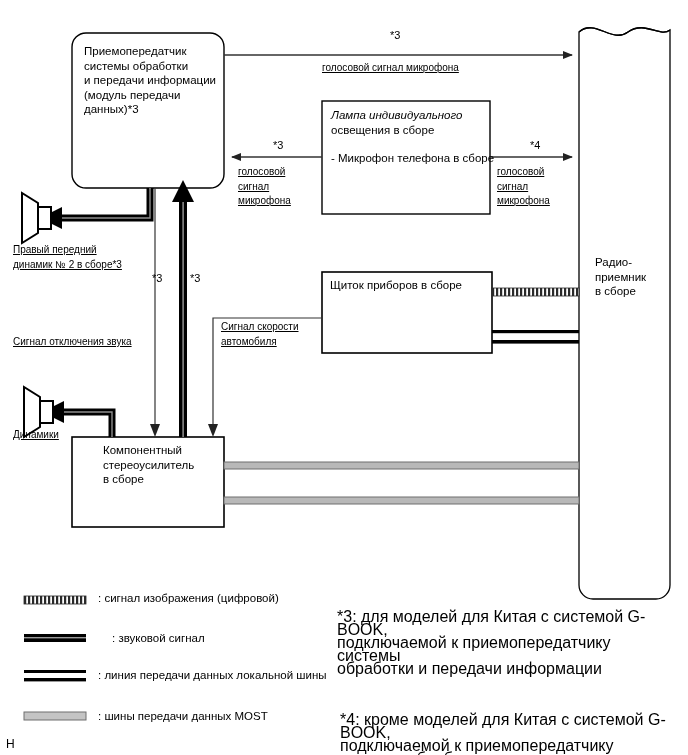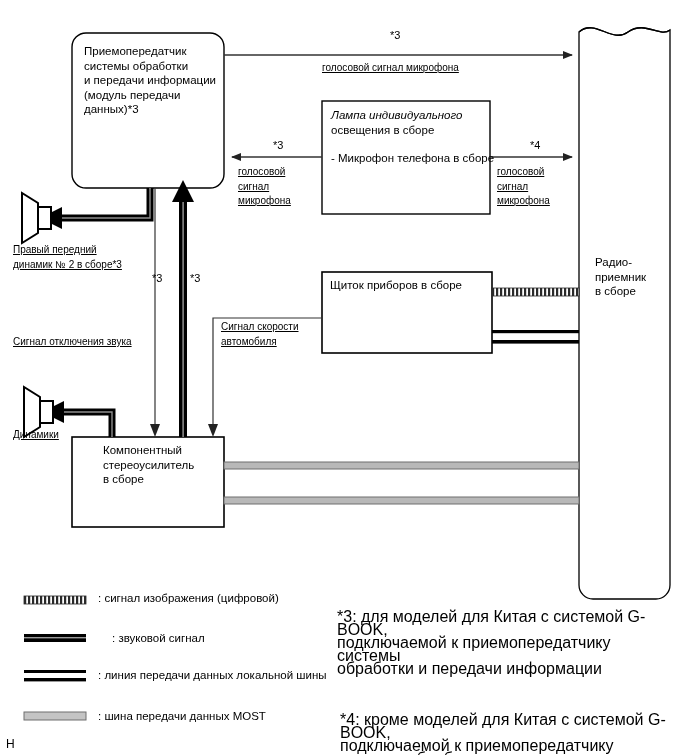--- a/index.html
+++ b/index.html
@@ -217,21 +217,21 @@
 
   <div class="star" style="left:530px; top:139px;">*4</div>
 
   <div class="star" style="left:152px; top:272px;">*3</div>
 
   <div class="star" style="left:190px; top:272px;">*3</div>
 
   <div class="legend-text" style="left:98px; top:592px;">: сигнал изображения (цифровой)</div>
   <div class="legend-text" style="left:112px; top:632px;">: звуковой сигнал</div>
   <div class="legend-text" style="left:98px; top:669px;">: линия передачи данных локальной шины</div>
-  <div class="legend-text" style="left:98px; top:710px;">: шина передачи данных MOST</div>
+  <div class="legend-text" style="left:98px; top:710px;">: шины передачи данных MOST</div>
 
   <div class="note" style="left:337px; top:610px; width:340px;">*3: для моделей для Китая с системой G-BOOK,
 подключаемой к приемопередатчику системы
 обработки и передачи информации</div>
   <div class="note" style="left:340px; top:671px; width:340px;margin-top:42px;">*4: кроме моделей для Китая с системой G-BOOK,
 подключаемой к приемопередатчику системы обработки
 и передачи информации</div>
 
   <div class="footer-h" style="left:6px; top:737px;">H</div>
 

